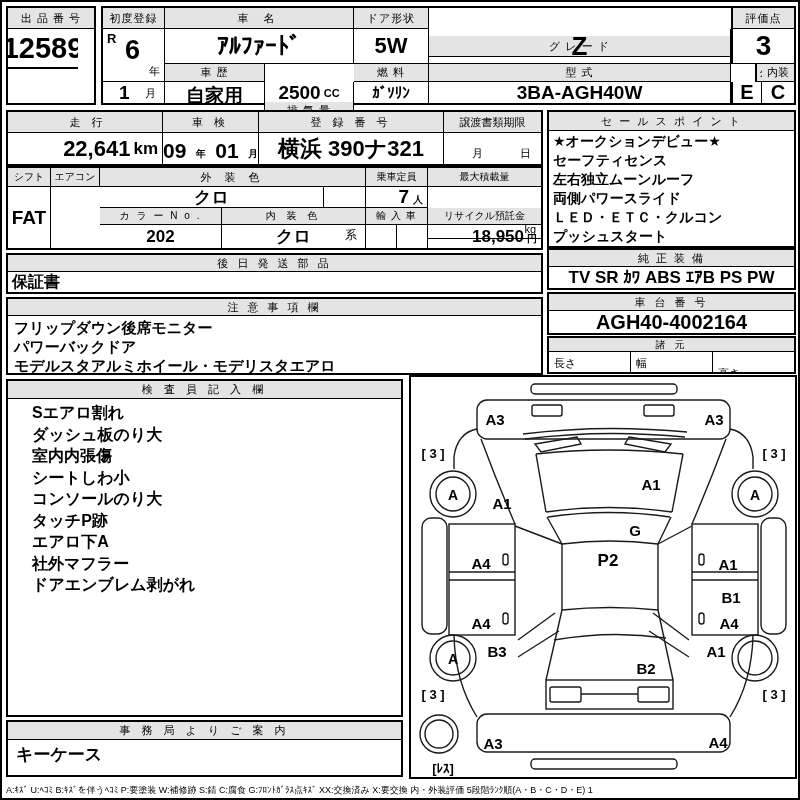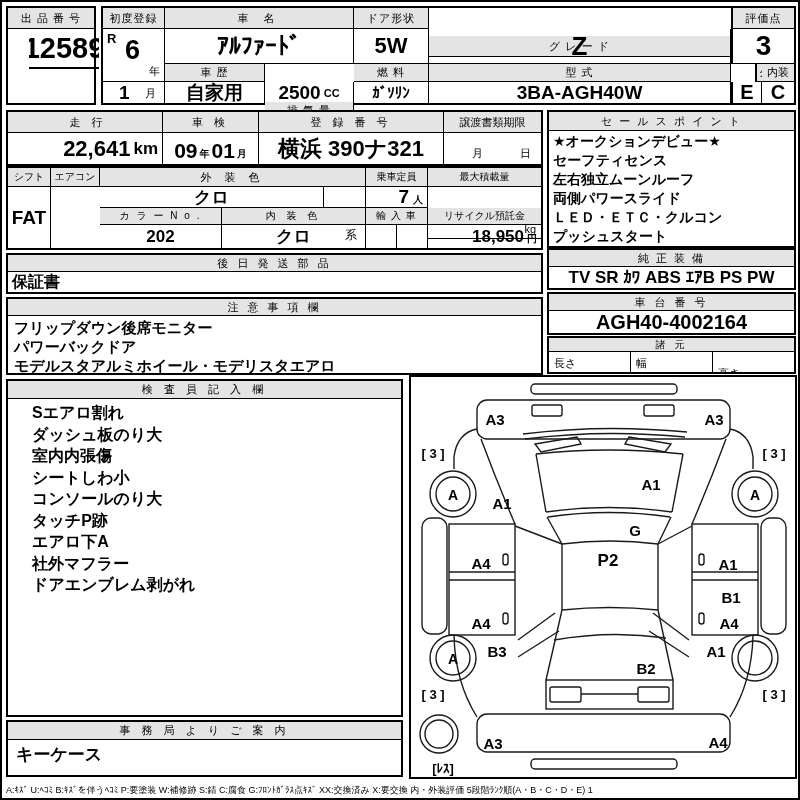--- a/index.html
+++ b/index.html
@@ -20,41 +20,41 @@
   svg text{font-family:"Liberation Sans","DejaVu Sans",sans-serif;font-weight:bold;fill:#000;}
   .legend{position:absolute;font-size:9px;white-space:nowrap;color:#000;}
 </style>
 </head>
 <body>
 
 <div class="page">
 
   <div class="box" style="left:4px;top:4px;width:90px;height:99px;">
     <div class="cell hdr" style="left:0;top:0;width:86px;height:21px;">出 品 番 号</div>
-    <div class="cell val bb2" style="left:0;top:21px;width:70px;height:40px;font-size:29px;margin-left:21px;">12589</div>
+    <div class="cell val bb2" style="left:0;top:21px;width:70px;height:40px;font-size:29px;">12589</div>
     <div class="cell" style="left:0;top:61px;width:86px;height:34px;"></div>
   </div>
 
   <div class="box" style="left:99px;top:4px;width:695px;height:99px;">
 
     <div class="cell hdr br" style="left:0;top:0;width:62px;height:21px;">初度登録</div>
     <div class="cell br bb" style="left:0;top:21px;width:62px;height:53px;">
       <span style="position:absolute;left:4px;top:2px;font-size:13px;font-weight:bold;">R</span>
       <span style="position:absolute;left:22px;top:6px;font-size:27px;font-weight:bold;">6</span>
       <span style="position:absolute;right:4px;bottom:2px;font-size:11px;">年</span>
     </div>
     <div class="cell br" style="left:0;top:74px;width:62px;height:21px;">
       <span style="position:absolute;left:16px;top:0;font-size:19px;font-weight:bold;">1</span>
       <span style="position:absolute;right:8px;bottom:2px;font-size:11px;">月</span>
     </div>
 
     <div class="cell hdr br" style="left:62px;top:0;width:189px;height:21px;letter-spacing:6px;">車  名</div>
     <div class="cell val br bb" style="left:62px;top:21px;width:189px;height:35px;font-size:24px;">ｱﾙﾌｧｰﾄﾞ</div>
     <div class="cell hdr br" style="left:62px;top:56px;width:100px;height:18px;">車 歴</div>
-    <div class="cell val br" style="left:62px;top:74px;width:100px;height:21px;font-size:19px;">自家用</div>
+    <div class="cell val br" style="left:62px;top:74px;width:100px;height:28px;font-size:19px;">自家用</div>
     <div class="cell hdr br" style="left:162px;top:56px;width:89px;height:18px;margin-top:38px;">排 気 量</div>
     <div class="cell val br" style="left:162px;top:74px;width:89px;height:21px;font-size:19px;">
       <span>2500</span>
       <span class="unit">CC</span>
     </div>
 
     <div class="cell hdr br" style="left:251px;top:0;width:75px;height:21px;">ドア形状</div>
     <div class="cell val br bb" style="left:251px;top:21px;width:75px;height:35px;font-size:22px;">5W</div>
     <div class="cell hdr br" style="left:251px;top:56px;width:75px;height:18px;">燃 料</div>
     <div class="cell val br" style="left:251px;top:74px;width:75px;height:21px;font-size:15px;">ｶﾞｿﾘﾝ</div>
@@ -72,21 +72,21 @@
     <div class="cell val" style="left:659px;top:74px;width:32px;height:21px;font-size:20px;">C</div>
   </div>
 
   <div class="box" style="left:4px;top:108px;width:537px;height:56px;">
     <div class="cell hdr br" style="left:0;top:0;width:155px;height:21px;letter-spacing:4px;padding-left:6px;">走 行</div>
     <div class="cell val br" style="left:0;top:21px;width:155px;height:31px;font-size:22px;justify-content:flex-end;padding-right:4px;">
       <span>22,641</span>
       <span style="font-size:17px;font-weight:bold;margin-left:3px;">km</span>
     </div>
     <div class="cell hdr br" style="left:155px;top:0;width:96px;height:21px;letter-spacing:4px;">車 検</div>
-    <div class="cell val br" style="left:155px;top:21px;width:96px;height:35px;font-size:21px;">
+    <div class="cell val br" style="left:155px;top:21px;width:96px;height:35px;font-size:21px;justify-content:space-between;">
       <span>09</span>
       <span style="font-size:10px;margin:6px 2px 0 2px;">年</span>
       <span>01</span>
       <span style="font-size:10px;margin:6px 0 0 2px;">月</span>
     </div>
     <div class="cell hdr br" style="left:251px;top:0;width:185px;height:21px;letter-spacing:4px;">登 録 番 号</div>
     <div class="cell val br" style="left:251px;top:21px;width:185px;height:31px;font-size:22px;">横浜 390ナ321</div>
     <div class="cell hdr" style="left:436px;top:0;width:97px;height:21px;letter-spacing:0;">譲渡書類期限</div>
     <div class="cell" style="left:436px;top:21px;width:97px;height:31px;">
       <span style="position:absolute;left:28px;bottom:3px;font-size:11px;">月</span>

